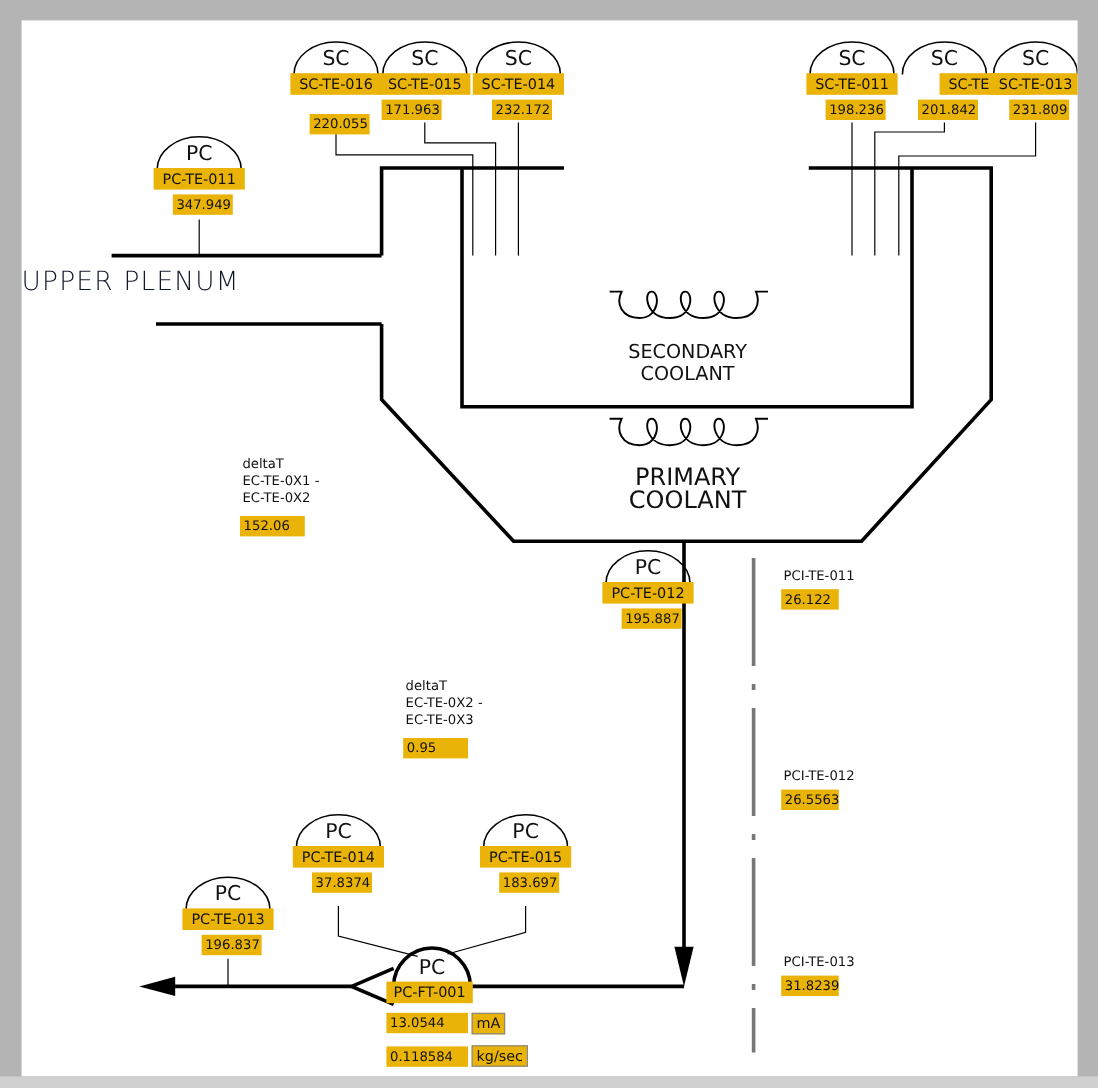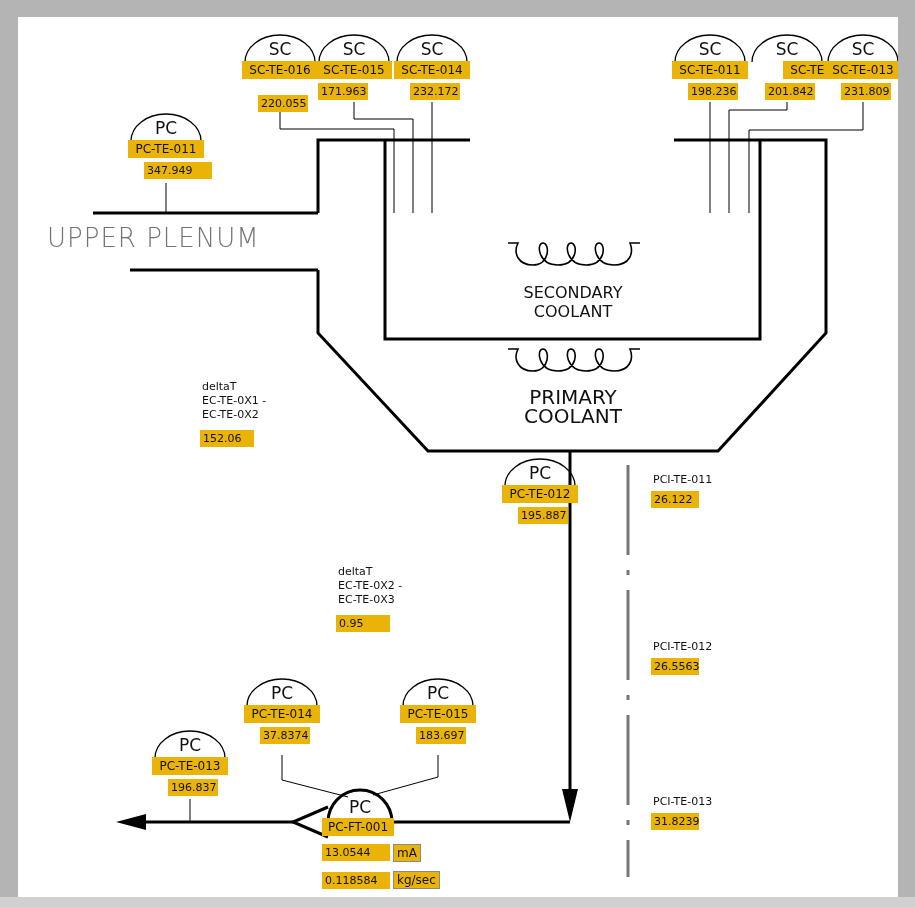--- a/index.html
+++ b/index.html
@@ -16,21 +16,21 @@
   }
   svg#diagram { position: absolute; left: 0; top: 0; }
   .lbl { position: absolute; font-size: 12px; color: #111; white-space: nowrap; }
   .gbox {
     position: absolute; background: #eab308; font-size: 11px; color: #111;
     padding: 1px 4px; white-space: nowrap; box-sizing: border-box;
   }
   .tagbox { font-size: 12px; padding: 2px 5px; text-align: center; }
   .valbox { font-size: 11px; padding: 2px 3px; }
   .unitbox { border: 1px solid #8a8a8a; font-size: 12px; padding: 1px 3px; }
-  .big { font-size: 26px; letter-spacing: 1px; font-family: "DejaVu Sans", sans-serif; color:#737373; font-weight: 300; padding-left: 29px; }
+  .big { font-size: 22px; letter-spacing: 1px; font-family: "DejaVu Sans", sans-serif; color:#0f172a; font-weight: 300; }
   .center { text-align: center; }
   .inst-type { position: absolute; font-size: 17px; font-weight: normal; color:#111; text-align:center; width:50px; }
 </style>
 </head>
 <body>
 
 <div id="canvas">
   <svg id="diagram" width="880" height="880" viewBox="0 0 880 880">
 
     <line x1="75" y1="196" x2="300" y2="196" stroke="#000" stroke-width="3"></line>
@@ -113,21 +113,21 @@
       <div class="gbox tagbox" style="left: 765px; top: 44px; width: 76px;">SC-TE-012</div>
       <div class="gbox valbox" style="left: 747px; top: 66px; width: 50px;">201.842</div>
       <div class="inst-type" style="left: 820px; top: 22px;">SC</div>
       <div class="gbox tagbox" style="left: 807px; top: 44px; width: 76px;">SC-TE-013</div>
       <div class="gbox valbox" style="left: 823px; top: 66px; width: 50px;">231.809</div>
     </div>
 
   <div id="pc-sensors">
       <div class="inst-type" style="left: 123px; top: 101px;">PC</div>
       <div class="gbox tagbox" style="left: 110px; top: 123px; width: 76px;">PC-TE-011</div>
-      <div class="gbox valbox" style="left: 126px; top: 145px; width: 68px;">347.949</div>
+      <div class="gbox valbox" style="left: 126px; top: 145px; width: 50px;">347.949</div>
       <div class="inst-type" style="left: 497px; top: 446px;">PC</div>
       <div class="gbox tagbox" style="left: 484px; top: 468px; width: 76px;">PC-TE-012</div>
       <div class="gbox valbox" style="left: 500px; top: 490px; width: 50px;">195.887</div>
       <div class="inst-type" style="left: 147px; top: 718px;">PC</div>
       <div class="gbox tagbox" style="left: 134px; top: 740px; width: 76px;">PC-TE-013</div>
       <div class="gbox valbox" style="left: 150px; top: 762px; width: 50px;">196.837</div>
       <div class="inst-type" style="left: 239px; top: 666px;">PC</div>
       <div class="gbox tagbox" style="left: 226px; top: 688px; width: 76px;">PC-TE-014</div>
       <div class="gbox valbox" style="left: 242px; top: 710px; width: 50px;">37.8374</div>
       <div class="inst-type" style="left: 395px; top: 666px;">PC</div>

